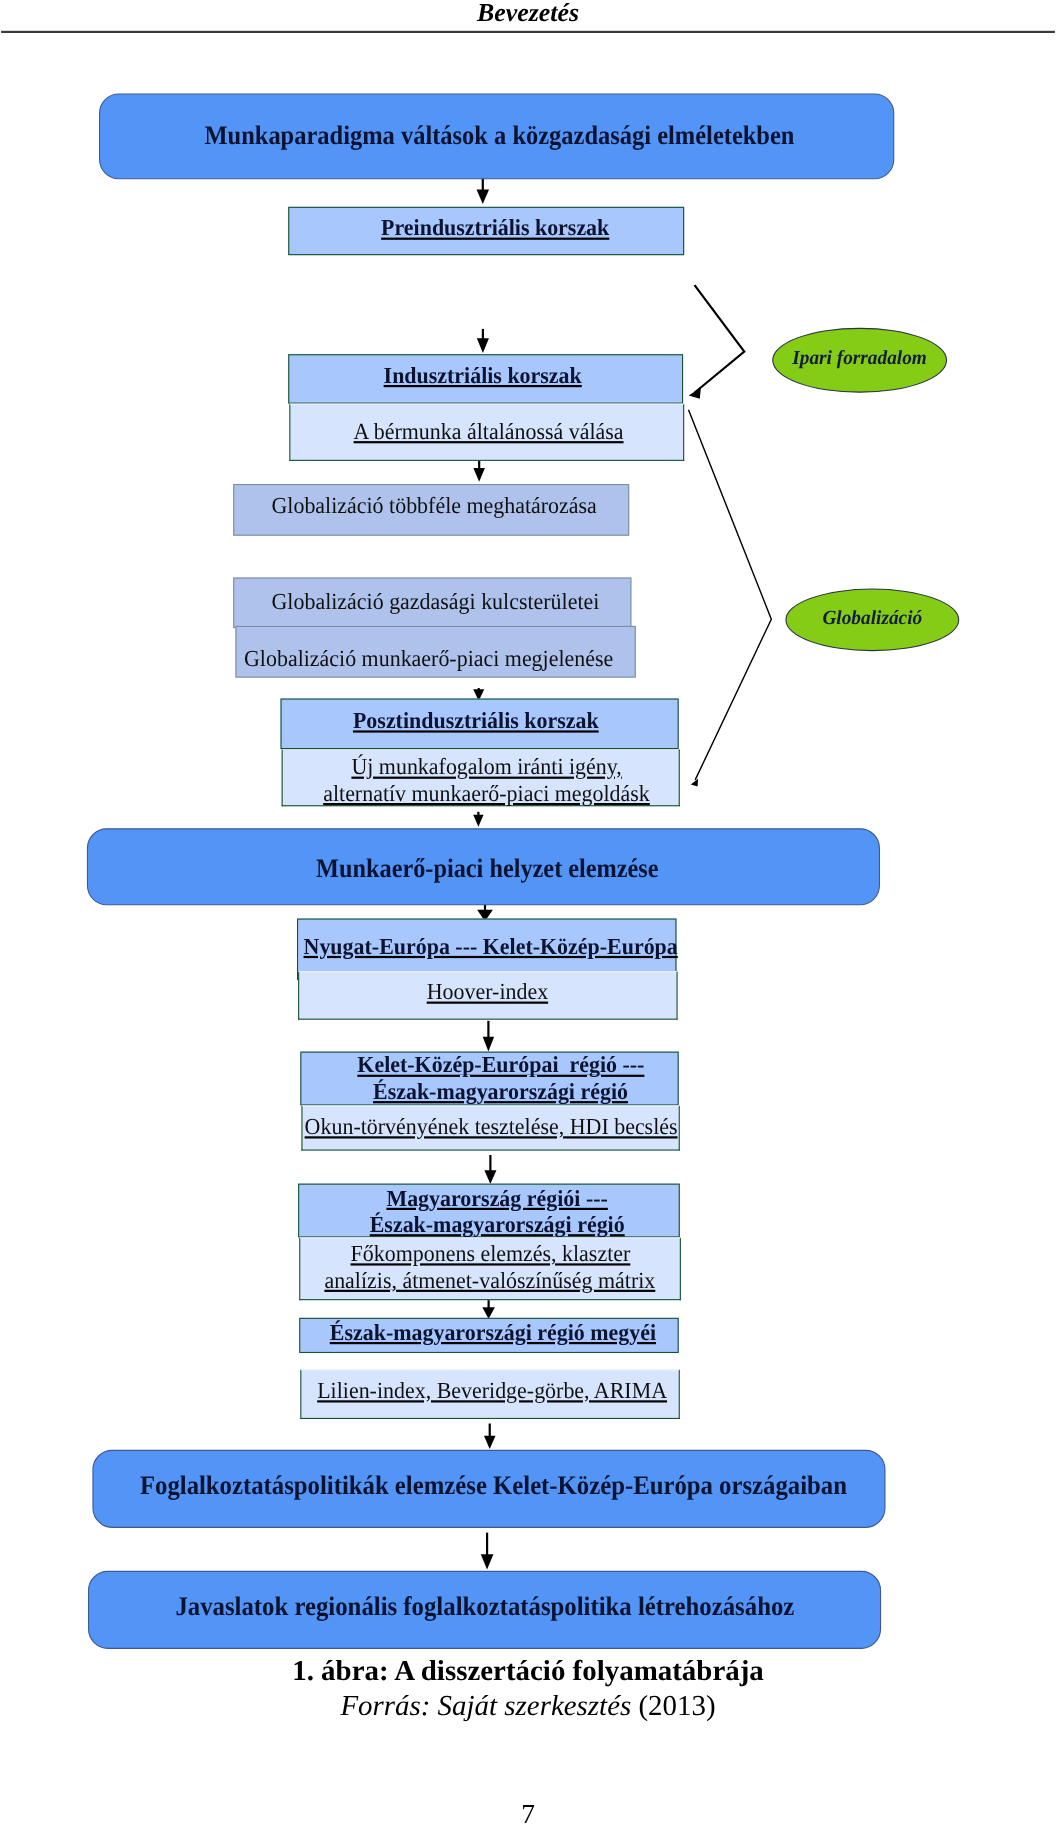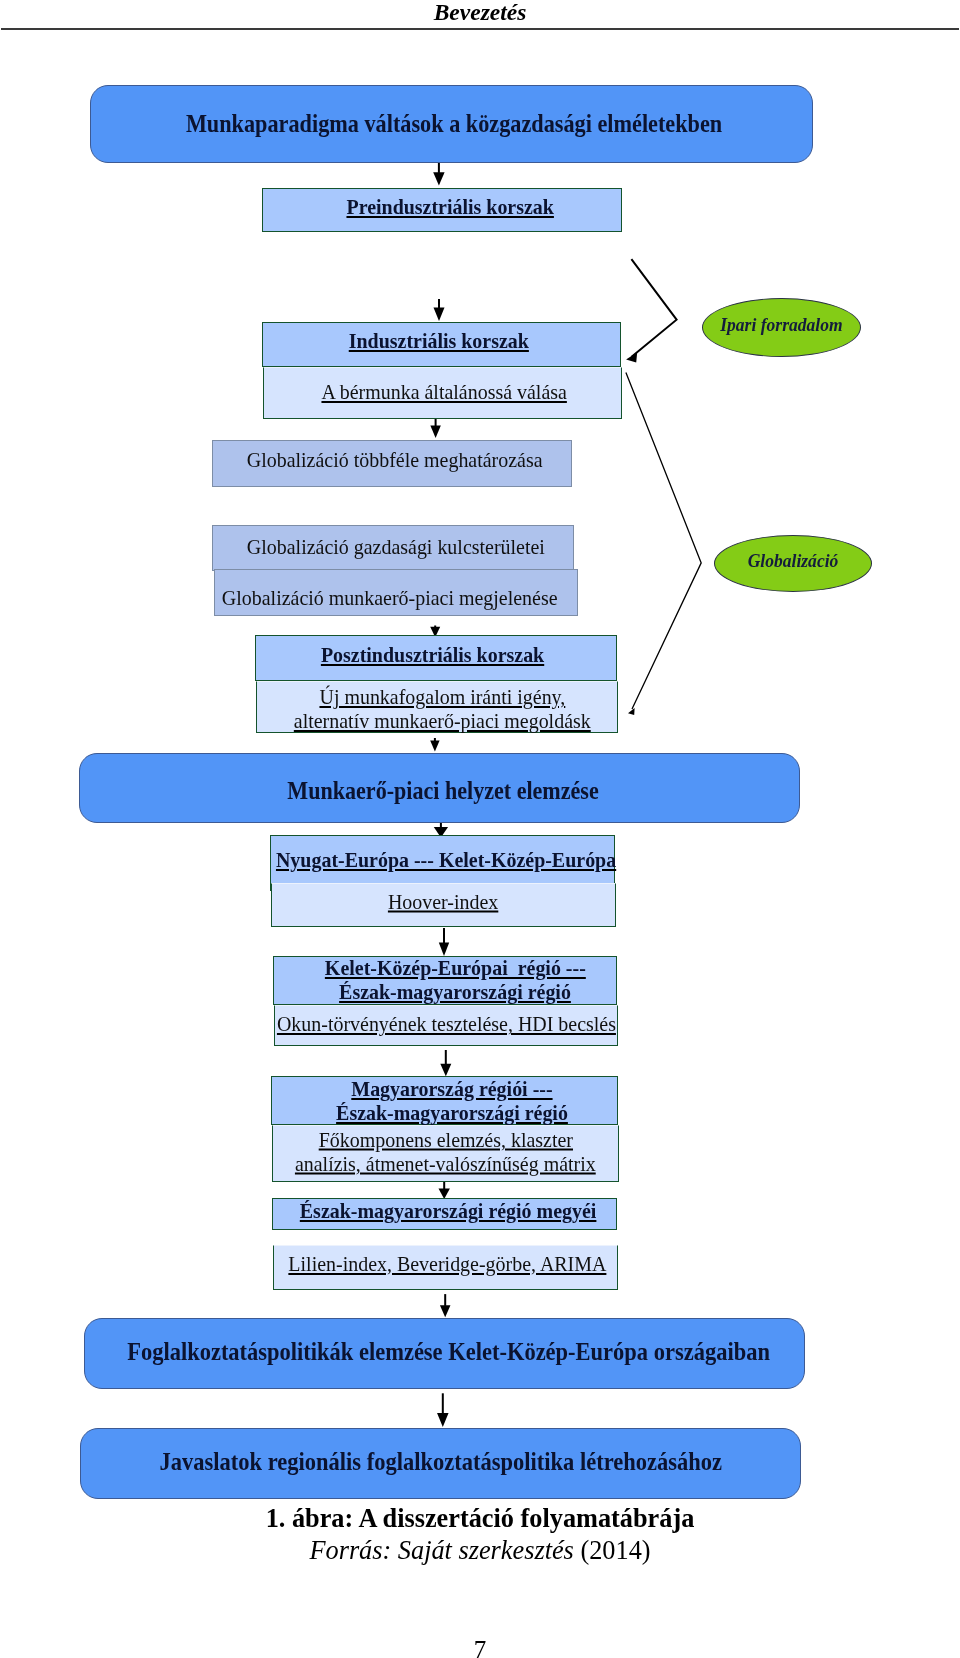--- a/index.html
+++ b/index.html
@@ -174,17 +174,17 @@
         <span>Ipari forradalom</span>
       </div>
       <div class="ell" style="left:713.5px;top:535px;width:158.5px;height:57px;">
         <span>Globalizáció</span>
       </div>
     </div>
 
   <div id="cap1">1. ábra: A disszertáció folyamatábrája</div>
   <div id="cap2">
     <span class="it">Forrás: Saját szerkesztés</span>
-    <span>(2014)</span>
+    <span>(2013)</span>
   </div>
 
   <div id="pageno">7</div>
 </div>
 
 </body></html>

